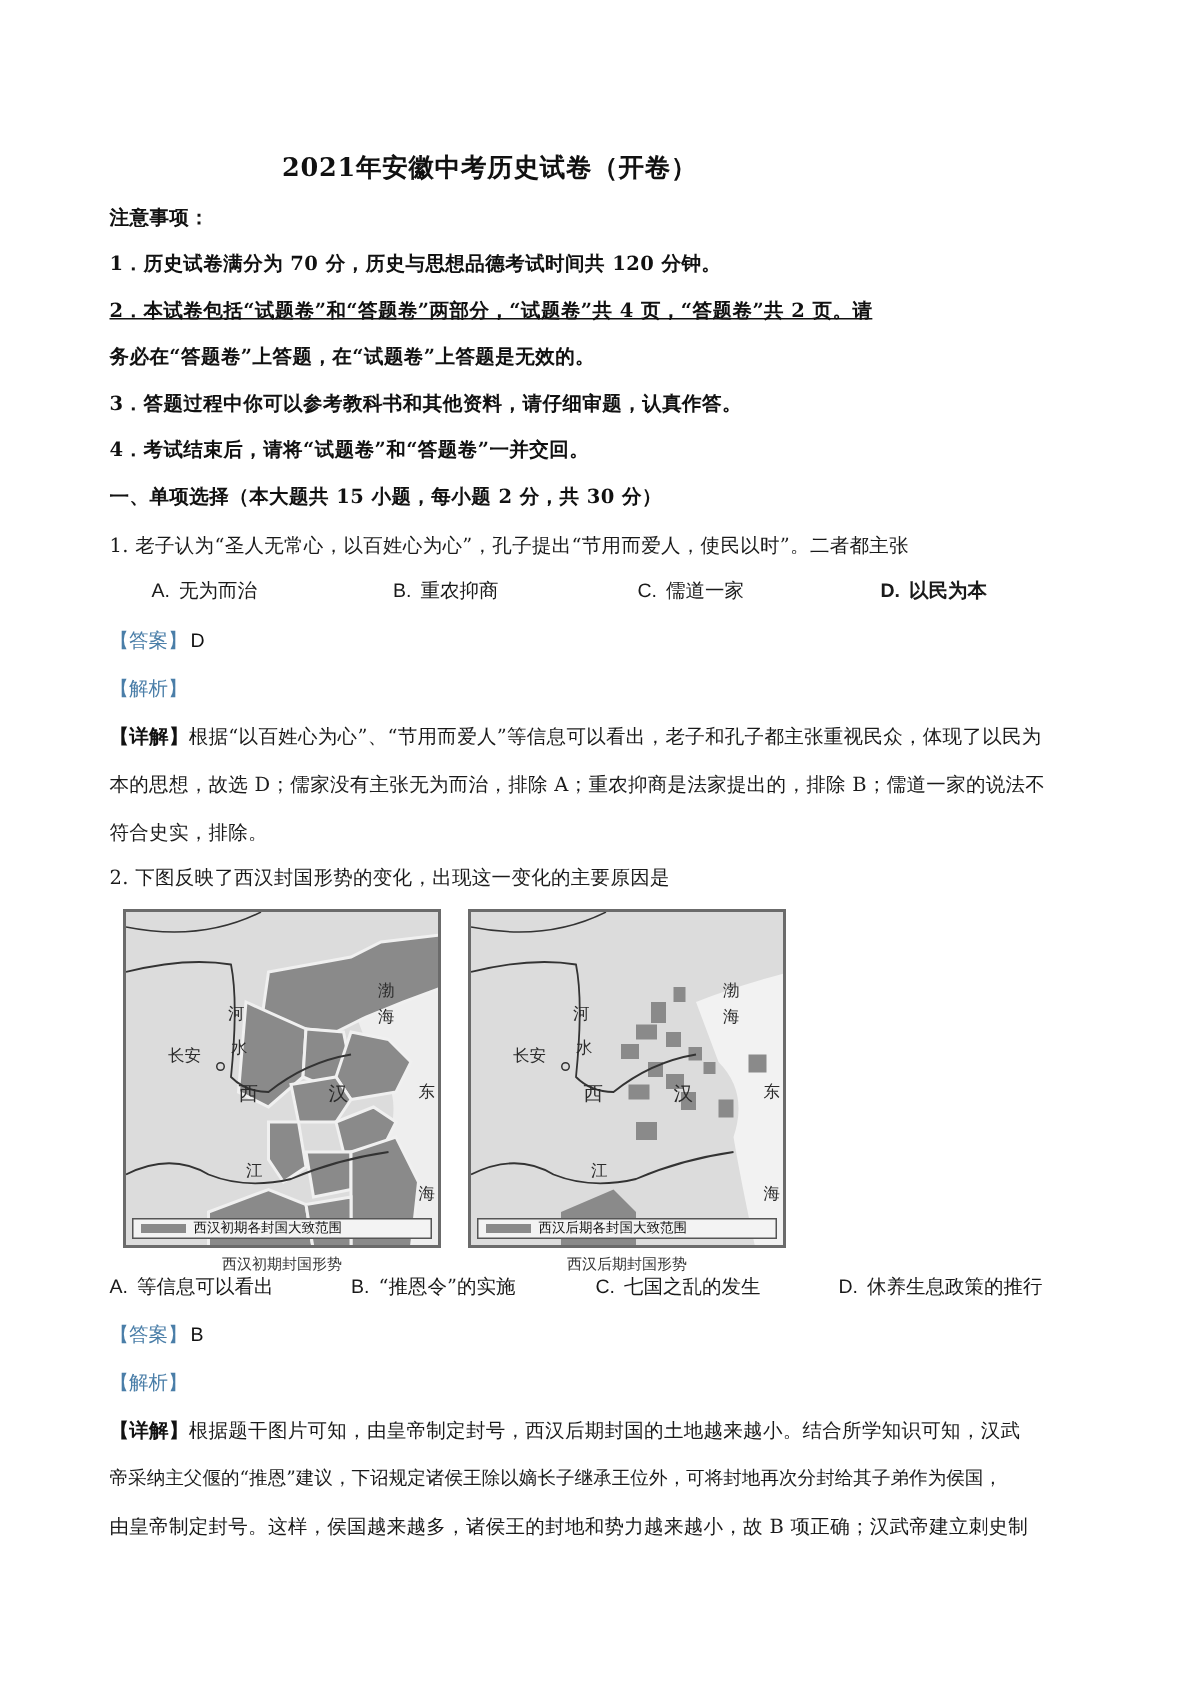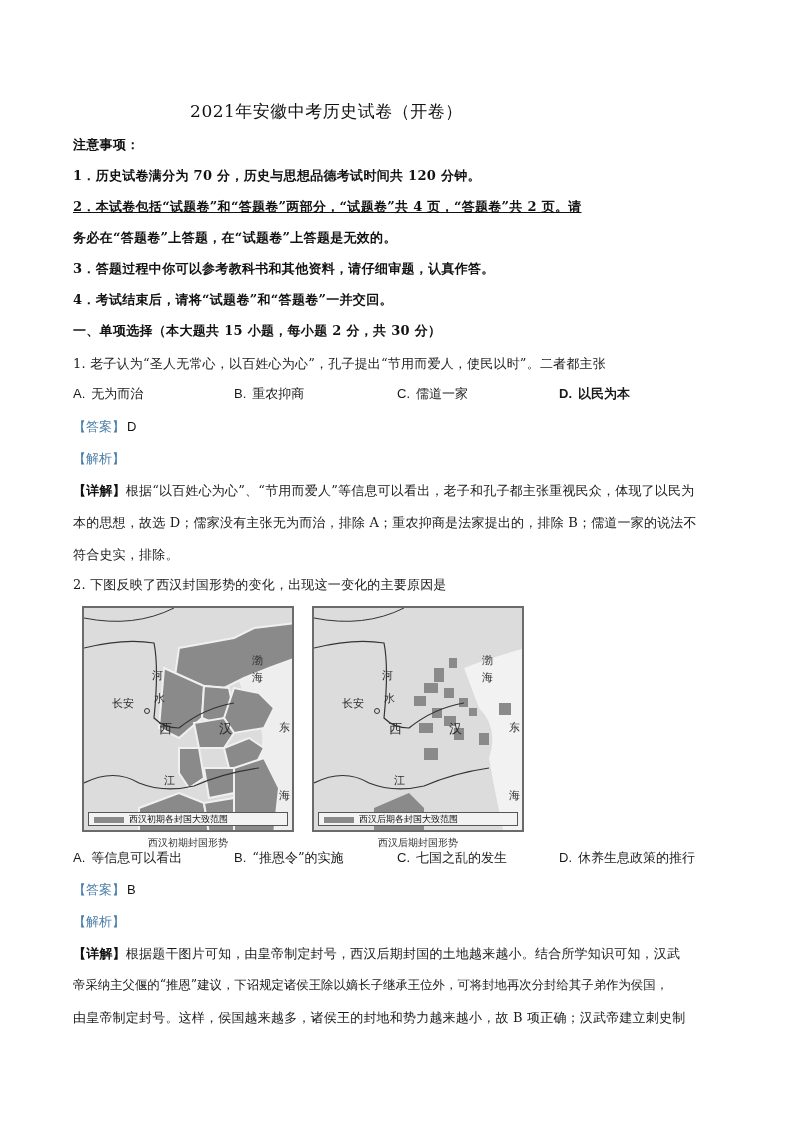--- a/index.html
+++ b/index.html
@@ -2,21 +2,21 @@
 <html><head>
 <meta charset="utf-8">
 <style>
   * { margin: 0; padding: 0; box-sizing: border-box; }
   html, body { width: 793px; height: 1122px; background: #ffffff; overflow: hidden; }
   body { position: relative; color: #111; font-family: "DejaVu Serif", "Liberation Serif", serif; }
   .page { position: absolute; left: 0; top: 0; width: 793px; height: 1122px; }
 
   .title {
     position: absolute; top: 100px; left: 0; width: 653px; text-align: center;
-    font-size: 17px; font-weight: normal; letter-spacing: 0.5px;
+    font-size: 17px; font-weight: bold; letter-spacing: 0.5px;
   }
   .bold-line {
     position: absolute; left: 73px; font-size: 13px; font-weight: bold; letter-spacing: 0.3px;
     white-space: nowrap;
   }
   .line {
     position: absolute; left: 73px; font-size: 13px; white-space: nowrap; color: #1a1a1a;
     letter-spacing: 0.2px;
   }
   .options {
@@ -58,21 +58,21 @@
 
   <div class="bold-line" style="top:136px;">注意事项：</div>
   <div class="bold-line" style="top:167px;">1．历史试卷满分为 70 分，历史与思想品德考试时间共 120 分钟。</div>
   <div class="bold-line" style="top:198px;text-decoration:underline;">2．本试卷包括“试题卷”和“答题卷”两部分，“试题卷”共 4 页，“答题卷”共 2 页。请</div>
   <div class="bold-line" style="top:229px;">务必在“答题卷”上答题，在“试题卷”上答题是无效的。</div>
   <div class="bold-line" style="top:260px;">3．答题过程中你可以参考教科书和其他资料，请仔细审题，认真作答。</div>
   <div class="bold-line" style="top:291px;">4．考试结束后，请将“试题卷”和“答题卷”一并交回。</div>
   <div class="bold-line" style="top:322px;">一、单项选择（本大题共 15 小题，每小题 2 分，共 30 分）</div>
 
   <div class="line" style="top:355px;">1. 老子认为“圣人无常心，以百姓心为心”，孔子提出“节用而爱人，使民以时”。二者都主张</div>
-  <div class="options" style="top:385px;">
+  <div class="options" style="top:385px;margin-left:28px;">
     <span class="opt" style="left:0;"><span class="letter">A.</span><span>无为而治</span></span>
     <span class="opt" style="left:161px;"><span class="letter">B.</span><span>重农抑商</span></span>
     <span class="opt" style="left:324px;"><span class="letter">C.</span><span>儒道一家</span></span>
     <span class="opt" style="left:486px;font-weight:bold;"><span class="letter">D.</span><span>以民为本</span></span>
   </div>
   <div class="tag-line" style="top:418px;">
     <span class="tag">【答案】</span><span class="val">D</span>
   </div>
   <div class="tag-line" style="top:450px;">
     <span class="tag">【解析】</span>

